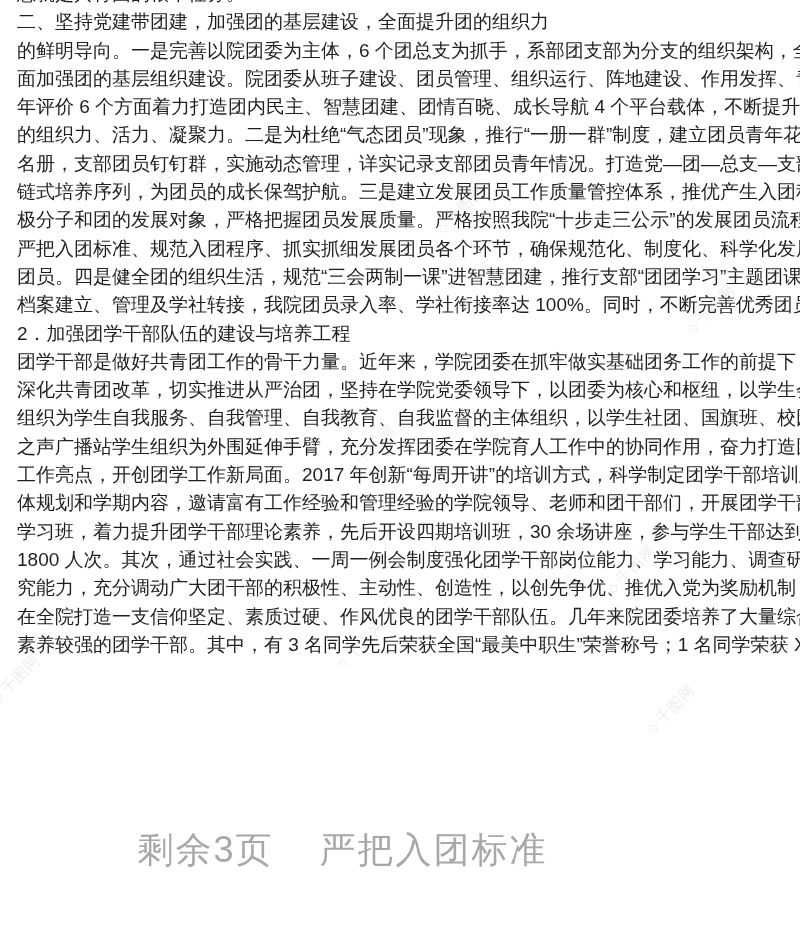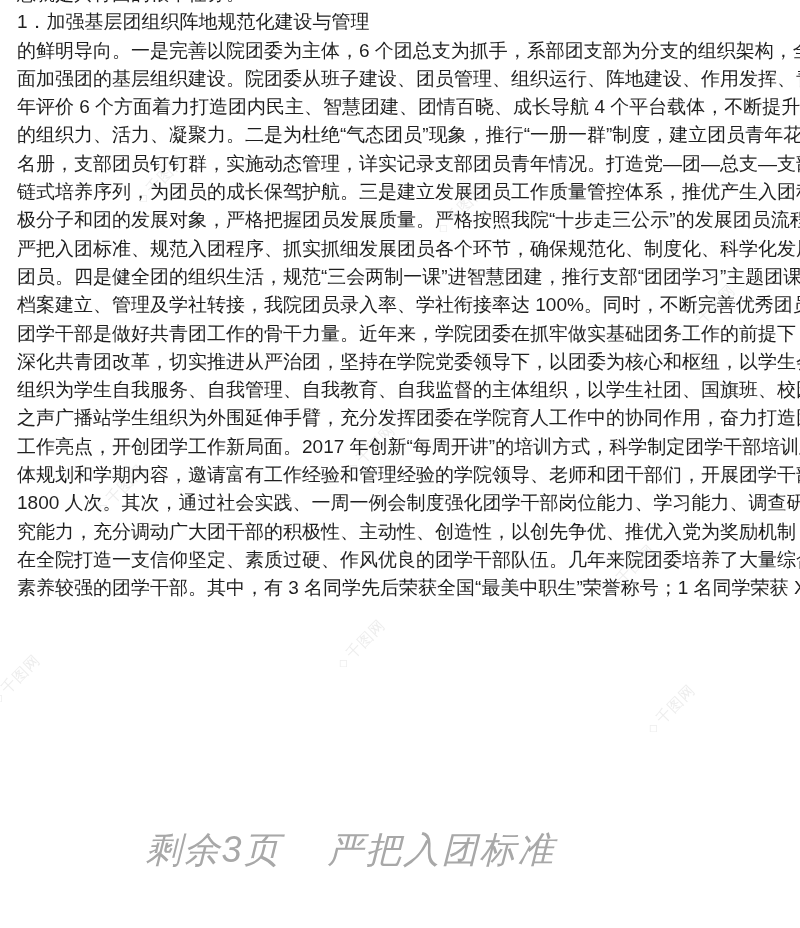--- a/index.html
+++ b/index.html
@@ -21,23 +21,23 @@
 
   
   .doc{
     position:absolute;left:17px;top:-20px;width:770px;z-index:2;
     color:#1f1f1f;font-size:19px;line-height:28.3px;
   }
   .line{height:28.3px;white-space:nowrap;overflow:visible;}
 
   
   .footer{
-    position:absolute;left:8px;top:826px;width:685px;z-index:2;
+    position:absolute;left:0;top:826px;width:685px;z-index:2;
     display:flex;justify-content:center;align-items:center;gap:46px;
-    font-size:36px;font-weight:500;color:#a8a8a8;letter-spacing:2px;font-style:italic;
+    font-size:36px;font-weight:500;color:#a8a8a8;letter-spacing:2px;
   }
 </style>
 </head>
 <body>
 
 <div class="page">
 
   <div class="wm-layer">
     <span class="wm" style="left:130px;top:170px;">
         <span class="wm-icon">◇</span>
@@ -72,37 +72,39 @@
         <span>千图网</span>
       </span>
     <span class="wm" style="left:640px;top:700px;">
         <span class="wm-icon">◇</span>
         <span>千图网</span>
       </span>
   </div>
 
   <div class="doc">
     <div class="line">想就是共青团的根本任务。</div>
-    <div class="line">1．加强基层团组织阵地规范化建设与管理</div>
+    <div class="line">二、坚持党建带团建，加强团的基层建设，全面提升团的组织力</div>
     <div class="line">的鲜明导向。一是完善以院团委为主体，6 个团总支为抓手，系部团支部为分支的组织架构，全</div>
     <div class="line">面加强团的基层组织建设。院团委从班子建设、团员管理、组织运行、阵地建设、作用发挥、青</div>
     <div class="line">年评价 6 个方面着力打造团内民主、智慧团建、团情百晓、成长导航 4 个平台载体，不断提升团</div>
     <div class="line">的组织力、活力、凝聚力。二是为杜绝“气态团员”现象，推行“一册一群”制度，建立团员青年花</div>
     <div class="line">名册，支部团员钉钉群，实施动态管理，详实记录支部团员青年情况。打造党—团—总支—支部</div>
     <div class="line">链式培养序列，为团员的成长保驾护航。三是建立发展团员工作质量管控体系，推优产生入团积</div>
     <div class="line">极分子和团的发展对象，严格把握团员发展质量。严格按照我院“十步走三公示”的发展团员流程，</div>
     <div class="line">严把入团标准、规范入团程序、抓实抓细发展团员各个环节，确保规范化、制度化、科学化发展</div>
     <div class="line">团员。四是健全团的组织生活，规范“三会两制一课”进智慧团建，推行支部“团团学习”主题团课，</div>
     <div class="line">档案建立、管理及学社转接，我院团员录入率、学社衔接率达 100%。同时，不断完善优秀团员</div>
+    <div class="line">2．加强团学干部队伍的建设与培养工程</div>
     <div class="line">团学干部是做好共青团工作的骨干力量。近年来，学院团委在抓牢做实基础团务工作的前提下，</div>
     <div class="line">深化共青团改革，切实推进从严治团，坚持在学院党委领导下，以团委为核心和枢纽，以学生会</div>
     <div class="line">组织为学生自我服务、自我管理、自我教育、自我监督的主体组织，以学生社团、国旗班、校园</div>
     <div class="line">之声广播站学生组织为外围延伸手臂，充分发挥团委在学院育人工作中的协同作用，奋力打造团</div>
     <div class="line">工作亮点，开创团学工作新局面。2017 年创新“每周开讲”的培训方式，科学制定团学干部培训总</div>
     <div class="line">体规划和学期内容，邀请富有工作经验和管理经验的学院领导、老师和团干部们，开展团学干部</div>
+    <div class="line">学习班，着力提升团学干部理论素养，先后开设四期培训班，30 余场讲座，参与学生干部达到</div>
     <div class="line">1800 人次。其次，通过社会实践、一周一例会制度强化团学干部岗位能力、学习能力、调查研</div>
     <div class="line">究能力，充分调动广大团干部的积极性、主动性、创造性，以创先争优、推优入党为奖励机制，</div>
     <div class="line">在全院打造一支信仰坚定、素质过硬、作风优良的团学干部队伍。几年来院团委培养了大量综合</div>
     <div class="line">素养较强的团学干部。其中，有 3 名同学先后荣获全国“最美中职生”荣誉称号；1 名同学荣获 X</div>
   </div>
 
   <div class="footer">
     <span>剩余3页</span>
     <span>严把入团标准</span>
   </div>

